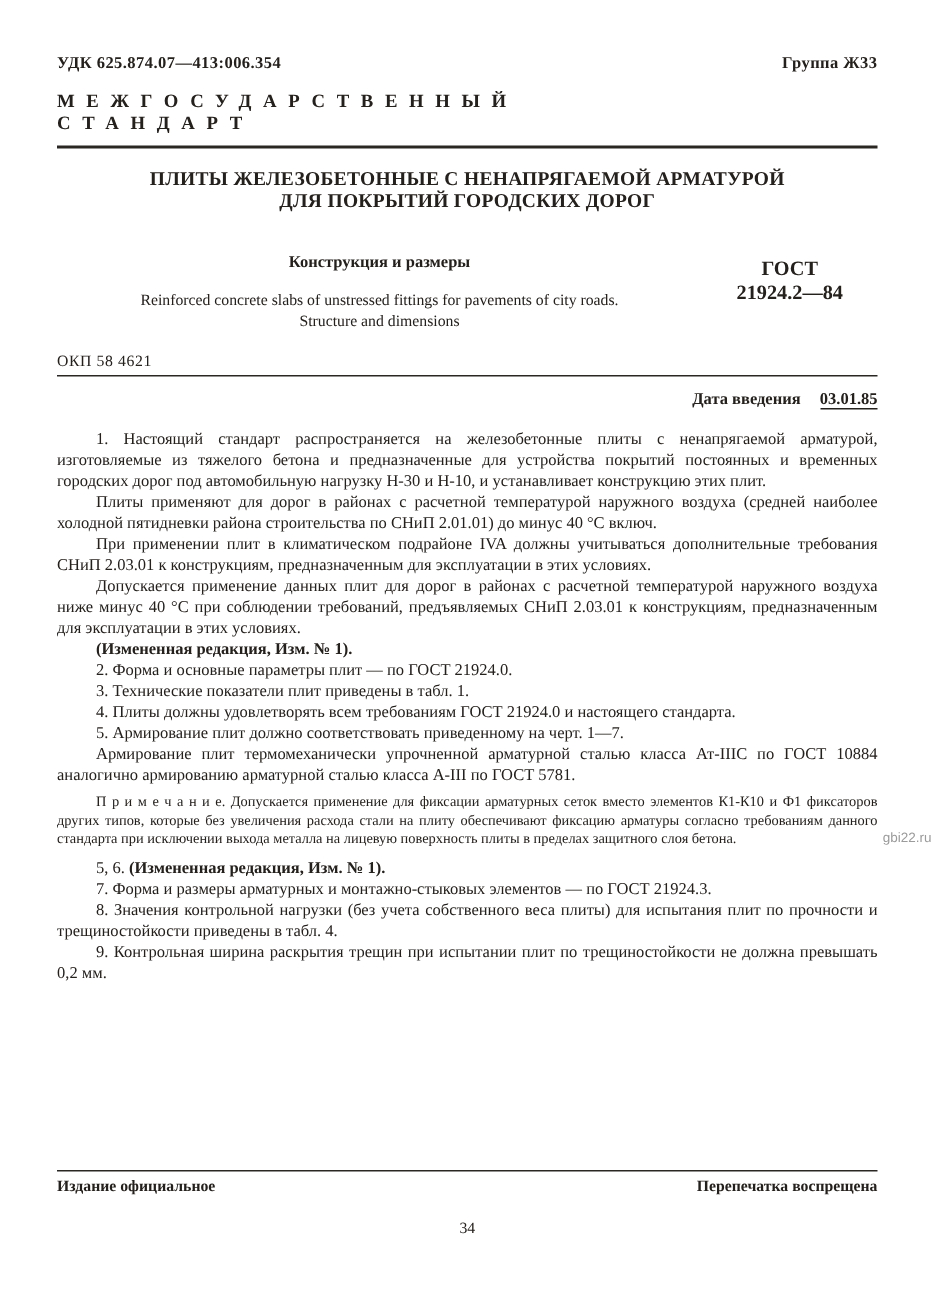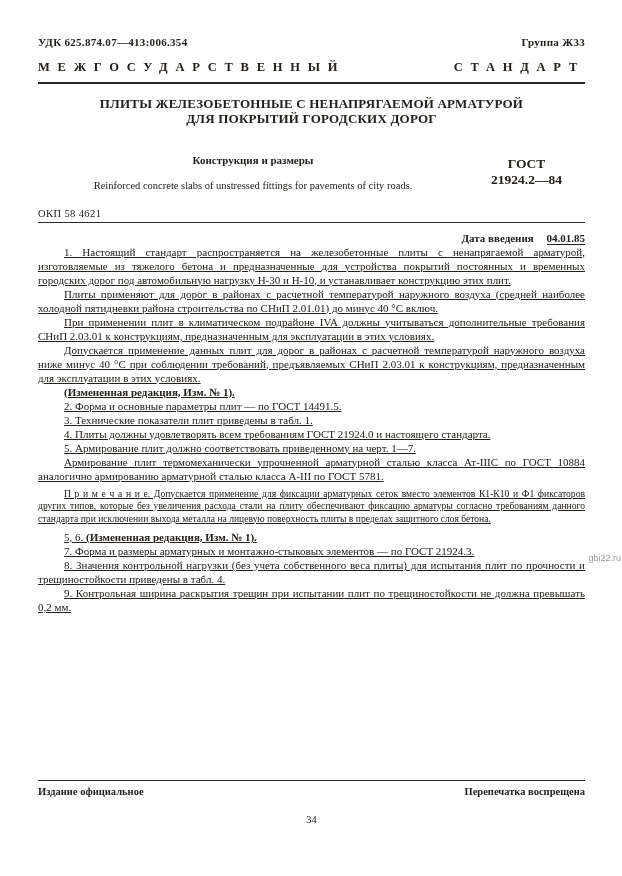--- a/index.html
+++ b/index.html
@@ -25,24 +25,25 @@
     display: flex;
     justify-content: space-between;
     font-size: 11px;
     font-weight: bold;
     letter-spacing: 0.3px;
   }
 
   
   .standard-type {
     display: flex;
-    justify-content: space-between;
+    justify-content: flex-end;
     margin-top: 12px;
     font-size: 12.5px;
     font-weight: bold;
+    flex-direction: column;
   }
   .standard-type span {
     letter-spacing: 0.62em;
     white-space: nowrap;
   }
   .rule-thick {
     margin-top: 7px;
     height: 0;
     border-top: 2.5px solid #2a2622;
   }
@@ -100,21 +101,21 @@
     font-weight: bold;
   }
   .date-line .date-value {
     display: inline-block;
     margin-left: 10px;
     border-bottom: 1px solid #24201c;
   }
 
   
   .doc-body {
-    text-decoration: underline;
+    margin-top: 13px;
   }
   .para {
     margin: 0;
     font-size: 11px;
     line-height: 14px;
     text-align: justify;
     text-indent: 26px;
   }
   .para.note {
     font-size: 9.6px;
@@ -173,43 +174,44 @@
   <div class="doc-title">
     <div>ПЛИТЫ ЖЕЛЕЗОБЕТОННЫЕ С НЕНАПРЯГАЕМОЙ АРМАТУРОЙ</div>
     <div>ДЛЯ ПОКРЫТИЙ ГОРОДСКИХ ДОРОГ</div>
   </div>
 
   <div class="title-columns">
     <div class="title-left">
       <div class="subtitle-ru">Конструкция и размеры</div>
       <div class="subtitle-en">
         <div>Reinforced concrete slabs of unstressed fittings for pavements of city roads.</div>
+        <div>Structure and dimensions</div>
       </div>
     </div>
     <div class="gost-block">
       <div>ГОСТ</div>
       <div>21924.2—84</div>
     </div>
   </div>
 
   <div class="okp-line">ОКП 58 4621</div>
   <div class="rule-thin"></div>
 
   <div class="date-line">
     <span>Дата введения</span>
-    <span class="date-value">04.01.85</span>
+    <span class="date-value">03.01.85</span>
   </div>
 
   <div class="doc-body">
       <p class="para"><span>1. Настоящий стандарт распространяется на железобетонные плиты с ненапрягаемой арматурой, изготовляемые из тяжелого бетона и предназначенные для устройства покрытий постоянных и временных городских дорог под автомобильную нагрузку Н-30 и Н-10, и устанавливает конструкцию этих плит.</span></p>
       <p class="para"><span>Плиты применяют для дорог в районах с расчетной температурой наружного воздуха (средней наиболее холодной пятидневки района строительства по СНиП 2.01.01) до минус 40 °С включ.</span></p>
       <p class="para"><span>При применении плит в климатическом подрайоне IVA должны учитываться дополнительные требования СНиП 2.03.01 к конструкциям, предназначенным для эксплуатации в этих условиях.</span></p>
       <p class="para"><span>Допускается применение данных плит для дорог в районах с расчетной температурой наружного воздуха ниже минус 40 °С при соблюдении требований, предъявляемых СНиП 2.03.01 к конструкциям, предназначенным для эксплуатации в этих условиях.</span></p>
       <p class="para"><span class="b">(Измененная редакция, Изм. № 1).</span></p>
-      <p class="para"><span>2. Форма и основные параметры плит — по ГОСТ 14491.5.</span></p>
+      <p class="para"><span>2. Форма и основные параметры плит — по ГОСТ 21924.0.</span></p>
       <p class="para"><span>3. Технические показатели плит приведены в табл. 1.</span></p>
       <p class="para"><span>4. Плиты должны удовлетворять всем требованиям ГОСТ 21924.0 и настоящего стандарта.</span></p>
       <p class="para"><span>5. Армирование плит должно соответствовать приведенному на черт. 1—7.</span></p>
       <p class="para"><span>Армирование плит термомеханически упрочненной арматурной сталью класса Ат-IIIC по ГОСТ 10884 аналогично армированию арматурной сталью класса А-III по ГОСТ 5781.</span></p>
       <p class="para note"><span>П р и м е ч а н и е. Допускается применение для фиксации арматурных сеток вместо элементов К1-К10 и Ф1 фиксаторов других типов, которые без увеличения расхода стали на плиту обеспечивают фиксацию арматуры согласно требованиям данного стандарта при исключении выхода металла на лицевую поверхность плиты в пределах защитного слоя бетона.</span></p>
       <p class="para"><span>5, 6. </span><span class="b">(Измененная редакция, Изм. № 1).</span></p>
       <p class="para"><span>7. Форма и размеры арматурных и монтажно-стыковых элементов — по ГОСТ 21924.3.</span></p>
       <p class="para"><span>8. Значения контрольной нагрузки (без учета собственного веса плиты) для испытания плит по прочности и трещиностойкости приведены в табл. 4.</span></p>
       <p class="para"><span>9. Контрольная ширина раскрытия трещин при испытании плит по трещиностойкости не должна превышать 0,2 мм.</span></p>
     </div>

